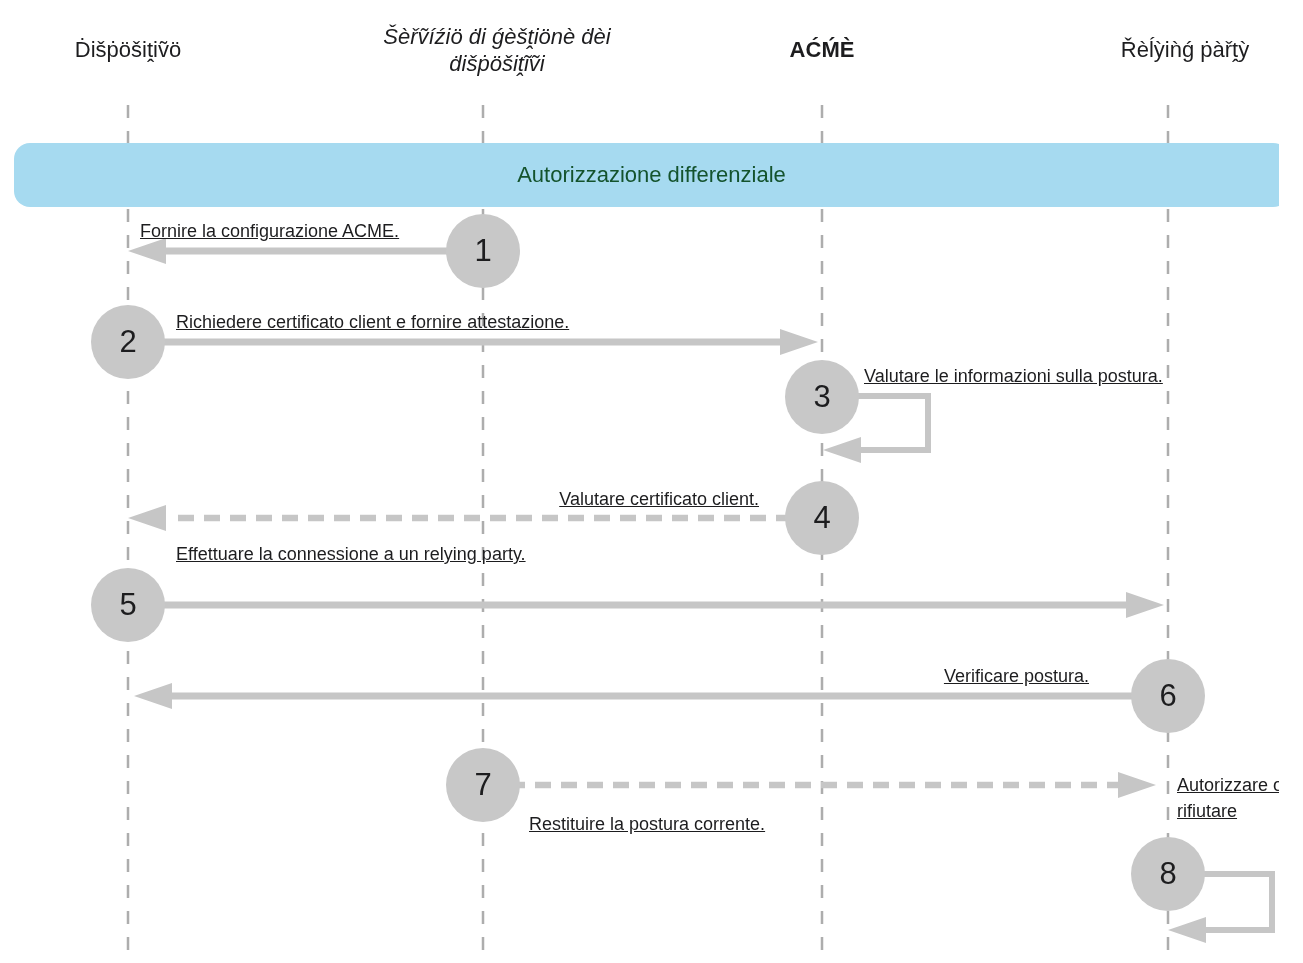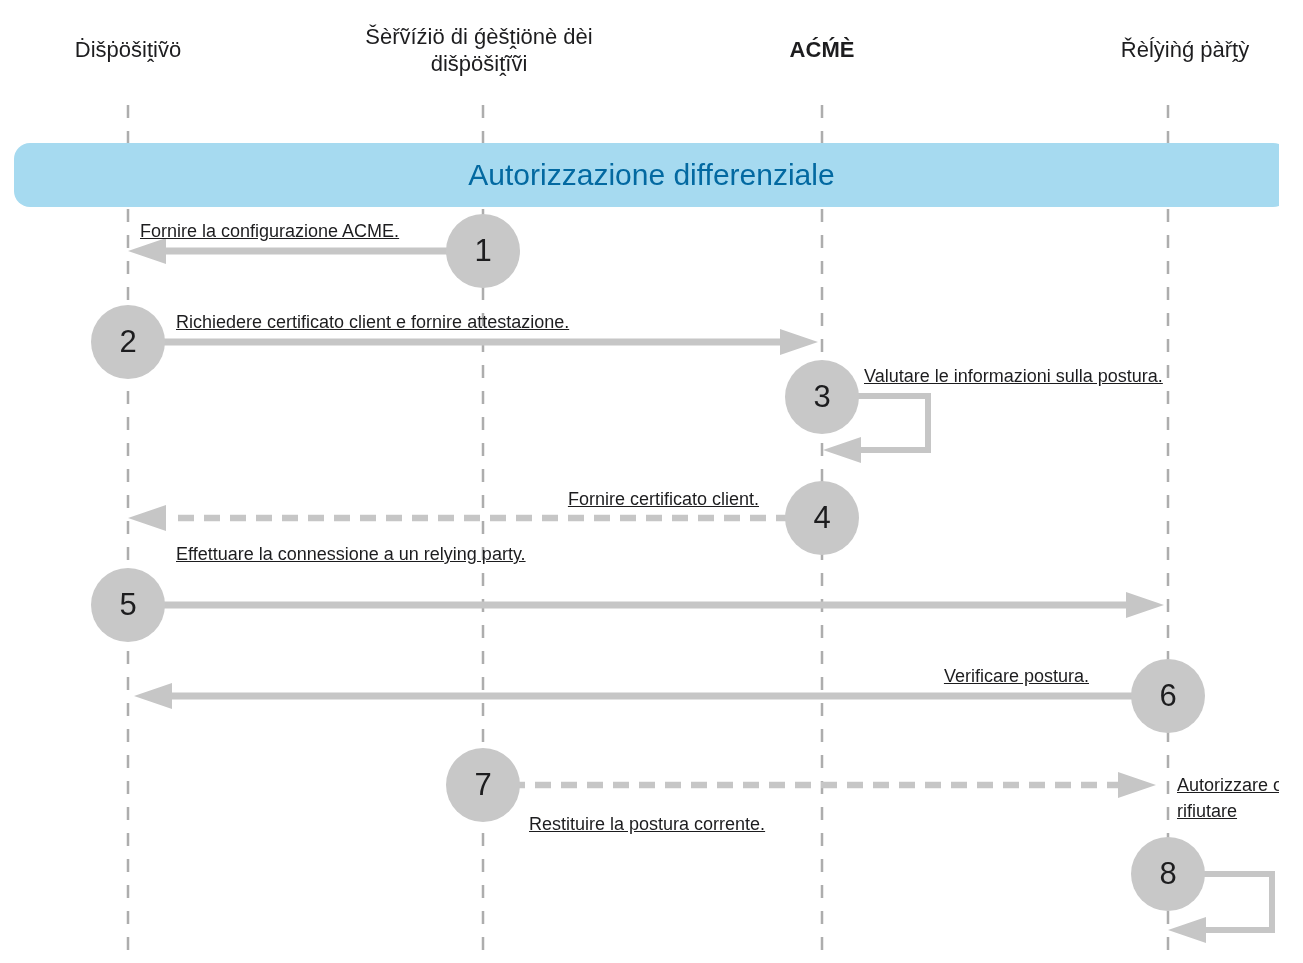--- a/index.html
+++ b/index.html
@@ -12,29 +12,29 @@
   svg.wires .lifeline { stroke:var(--lifeline,#adadad); stroke-width:2.5; stroke-dasharray:13 13; }
   svg.wires .arrow-line { stroke:var(--arrow,#c6c6c6); stroke-width:7; fill:none; }
   svg.wires .arrow-line.dashed { stroke-width:6.5; stroke-dasharray:16 10; }
   svg.wires .loop-line { stroke:var(--arrow,#c6c6c6); stroke-width:6; fill:none; }
   svg.wires .arrow-head { fill:var(--arrow,#c6c6c6); }
 
   .banner {
     position:absolute; left:14px; top:143px; width:1275px; height:64px;
     background:var(--banner,#a6daf0); border-radius:16px; z-index:1;
     display:flex; align-items:center; justify-content:center;
-    font-size:30px; color:#0369a1;
+    font-size:22px; color:#14532d;
   }
   .actor-label {
     position:absolute; top:14px; height:72px; z-index:2;
     display:flex; align-items:center; justify-content:center;
     text-align:center; font-size:22px; line-height:1.25; color:#1d1d1f;
   }
   .actor-dispositivo { left:8px;    width:240px; }
-  .actor-servizio    { left:354px;  width:250px; }
+  .actor-servizio    { left:372px;  width:250px;font-style:italic; }
   .actor-acme        { left:702px;  width:240px;font-weight:bold; }
   .actor-relying     { left:1065px; width:240px; }
 
   .step-circle {
     position:absolute; width:74px; height:74px; border-radius:50%;
     background:var(--circle,#c8c8c8); z-index:2;
     display:flex; align-items:center; justify-content:center;
     font-size:31px; color:#1d1d1f;
   }
   .c1 { left:446px;  top:214px; }
@@ -124,19 +124,19 @@
   <div class="step-circle c3">3</div>
   <div class="step-circle c4">4</div>
   <div class="step-circle c5">5</div>
   <div class="step-circle c6">6</div>
   <div class="step-circle c7">7</div>
   <div class="step-circle c8">8</div>
 
   <div class="msg m1">Fornire la configurazione ACME.</div>
   <div class="msg m3">Valutare le informazioni sulla postura.</div>
   <div class="msg m2">Richiedere certificato client e fornire attestazione.</div>
-  <div class="msg m4">Fornire certificato client.</div>
+  <div class="msg m4">Valutare certificato client.</div>
   <div class="msg m5">Effettuare la connessione a un relying party.</div>
   <div class="msg m6">Verificare postura.</div>
   <div class="msg m7">Restituire la postura corrente.</div>
   <div class="msg m8">Autorizzare o rifiutare</div>
 
 </div>
 
 </body></html>

